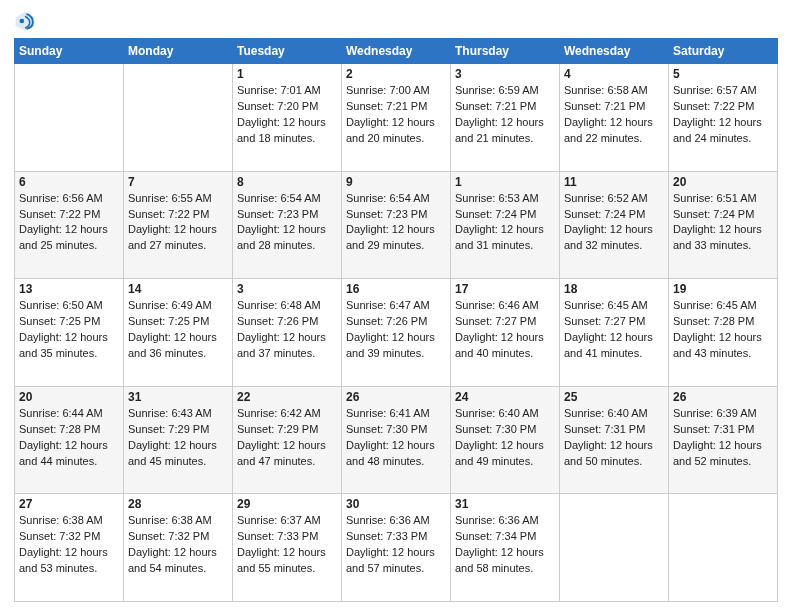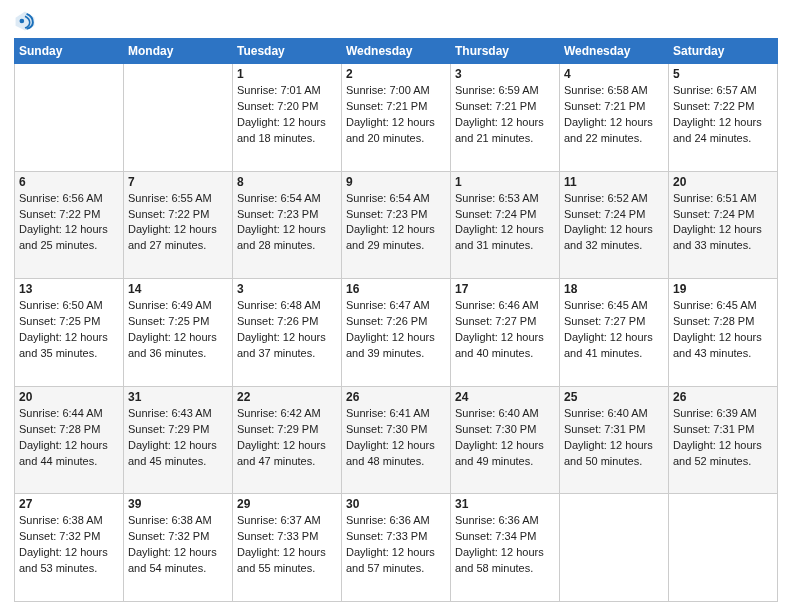--- a/index.html
+++ b/index.html
@@ -237,21 +237,21 @@
             <span class="day-number">26</span>
             <div class="day-info">Sunrise: 6:39 AM<br>Sunset: 7:31 PM<br>Daylight: 12 hours<br>and 52 minutes.</div>
           </td>
         </tr>
         <tr>
           <td>
             <span class="day-number">27</span>
             <div class="day-info">Sunrise: 6:38 AM<br>Sunset: 7:32 PM<br>Daylight: 12 hours<br>and 53 minutes.</div>
           </td>
           <td>
-            <span class="day-number">39</span>
+            <span class="day-number">28</span>
             <div class="day-info">Sunrise: 6:38 AM<br>Sunset: 7:32 PM<br>Daylight: 12 hours<br>and 54 minutes.</div>
           </td>
           <td>
             <span class="day-number">29</span>
             <div class="day-info">Sunrise: 6:37 AM<br>Sunset: 7:33 PM<br>Daylight: 12 hours<br>and 55 minutes.</div>
           </td>
           <td>
             <span class="day-number">30</span>
             <div class="day-info">Sunrise: 6:36 AM<br>Sunset: 7:33 PM<br>Daylight: 12 hours<br>and 57 minutes.</div>
           </td>

